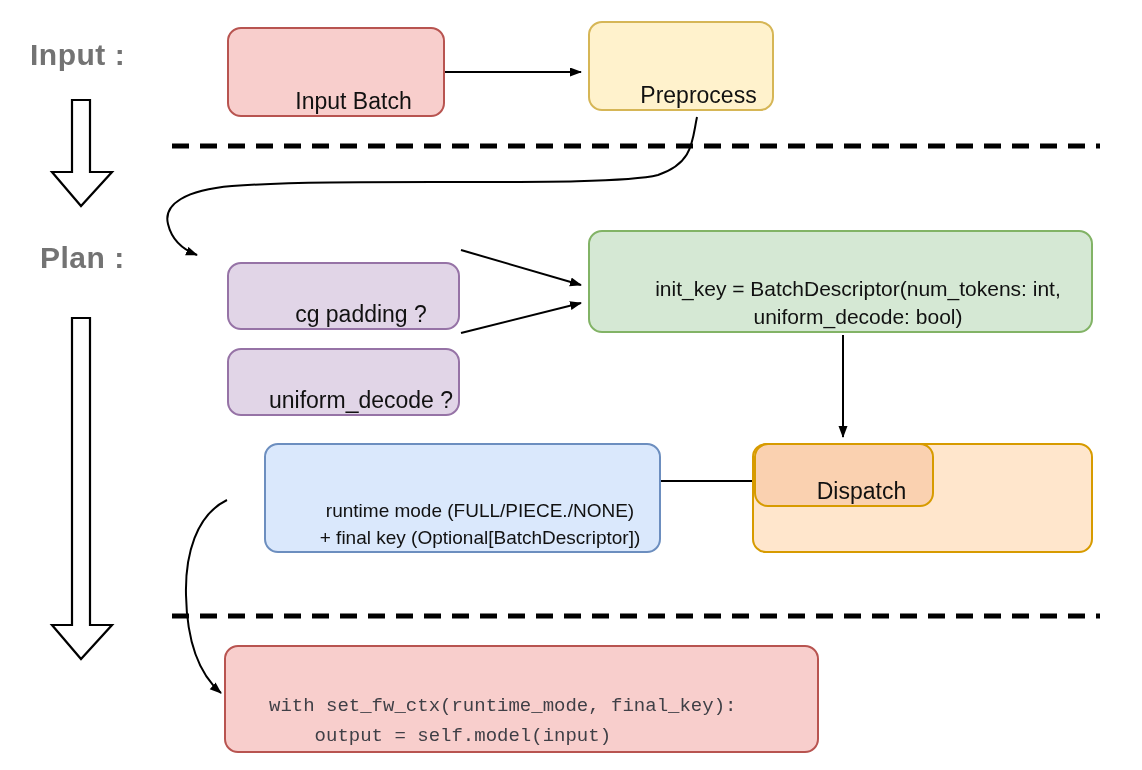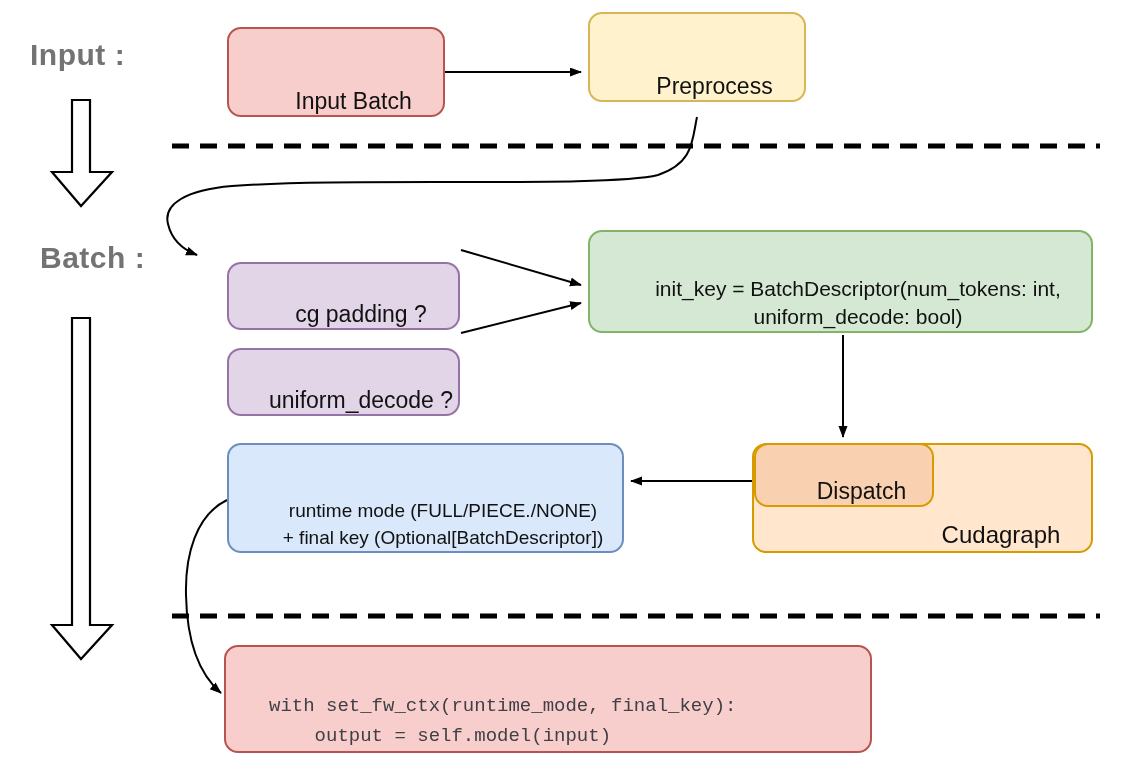--- a/index.html
+++ b/index.html
@@ -37,33 +37,33 @@
   .pink  {background:#F8CECC;border:2px solid #B85450;}
   .yellow{background:#FFF2CC;border:2px solid #D6B656;}
   .purple{background:#E1D5E7;border:2px solid #9673A6;margin-top:48px;}
   .green {background:#D5E8D4;border:2px solid #82B366;}
   .blue  {background:#DAE8FC;border:2px solid #6C8EBF;}
   .orange-outer{background:#FFE6CC;border:2px solid #D79B00;}
   .orange-inner{background:#FAD1B0;border:2px solid #D79B00;}
 
   .fs23{font-size:23px;}
   .fs21{font-size:21px;line-height:28px;}
-  .fs19{font-size:19px;line-height:27px;}
+  .fs19{font-size:19px;line-height:27px;margin-left:37px;}
   .fs24{font-size:24px;line-height:32px;}
 
   #node-input-batch   {left:227px;top:27px;width:218px;height:90px;}
-  #node-preprocess    {left:588px;top:12px;width:218px;height:90px;}
+  #node-preprocess    {left:588px;top:21px;width:186px;height:90px;}
   #node-cg-padding    {left:227px;top:214px;width:233px;height:68px;}
   #node-uniform-decode{left:227px;top:300px;width:233px;height:68px;}
   #node-init-key      {left:588px;top:230px;width:505px;height:103px;}
   #node-cudagraph     {left:752px;top:443px;width:341px;height:110px;justify-content:flex-end;}
   #cudagraph-text     {width:168px;padding-right:6px;}
   #node-dispatch      {left:754px;top:443px;width:180px;height:64px;}
   #node-runtime       {left:227px;top:443px;width:397px;height:110px;}
-  #node-code          {left:224px;top:645px;width:648px;height:108px;justify-content:flex-start;text-align:left;}
+  #node-code          {left:224px;top:645px;width:595px;height:108px;justify-content:flex-start;text-align:left;}
   #node-code .lines{padding-left:8px;}
   #node-code .code-line{
     font-family:"Liberation Mono", monospace;
     font-size:19px;line-height:30px;
     color:#3f3f46;
     white-space:pre;
   }
 </style>
 </head>
 <body>
@@ -92,21 +92,21 @@
     <path d="M 461 333 L 581 303" fill="none" stroke="#000000" stroke-width="2" marker-end="url(#arrow)"></path>
 
     <path d="M 843 335 L 843 437" fill="none" stroke="#000000" stroke-width="2" marker-end="url(#arrow)"></path>
 
     <path d="M 752 481 L 631 481" fill="none" stroke="#000000" stroke-width="2" marker-end="url(#arrow)"></path>
 
     <path d="M 227 500 C 196 515 185 555 186 595 C 187 645 200 675 221 693" fill="none" stroke="#000000" stroke-width="2" marker-end="url(#arrow)"></path>
   </svg>
 
   <div class="section-label" style="left:30px;top:38px;">Input :</div>
-  <div class="section-label" style="left:40px;top:241px;">Batch :</div>
+  <div class="section-label" style="left:40px;top:241px;">Plan :</div>
 
   <div class="node pink fs23" id="node-input-batch">
     <span>Input Batch</span>
   </div>
 
   <div class="node yellow fs23" id="node-preprocess">
     <span>Preprocess</span>
   </div>
 
   <div class="node purple fs23" id="node-cg-padding">
@@ -119,21 +119,20 @@
       <div>uniform_decode: bool)</div>
     </div>
   </div>
 
   <div class="node purple fs23" id="node-uniform-decode">
     <span>uniform_decode ?</span>
   </div>
 
   <div class="node orange-outer fs24" id="node-cudagraph">
     <div class="lines" id="cudagraph-text">
-      <div>Cudagraph</div>
     </div>
   </div>
 
   <div class="node orange-inner fs23" id="node-dispatch">
     <span>Dispatch</span>
   </div>
 
   <div class="node blue fs19" id="node-runtime">
     <div class="lines">
       <div>runtime mode (FULL/PIECE./NONE)</div>

